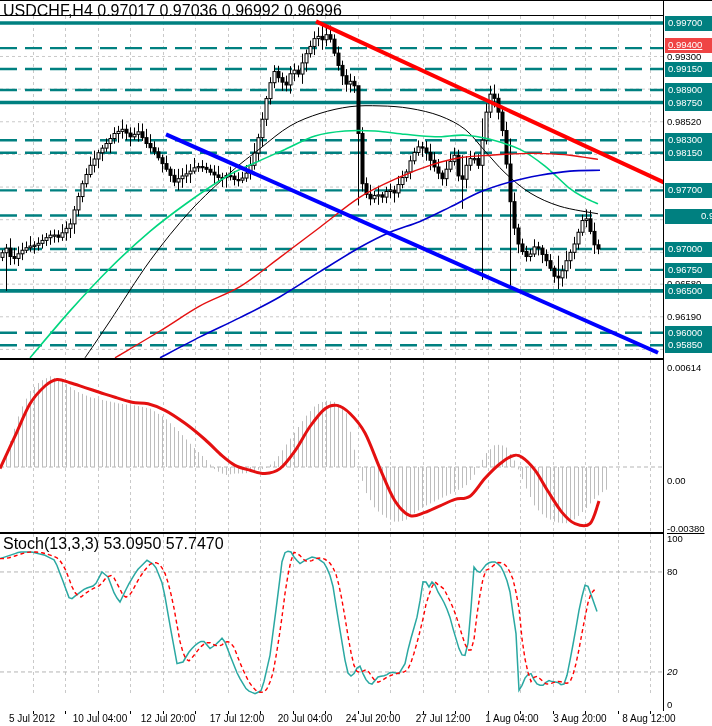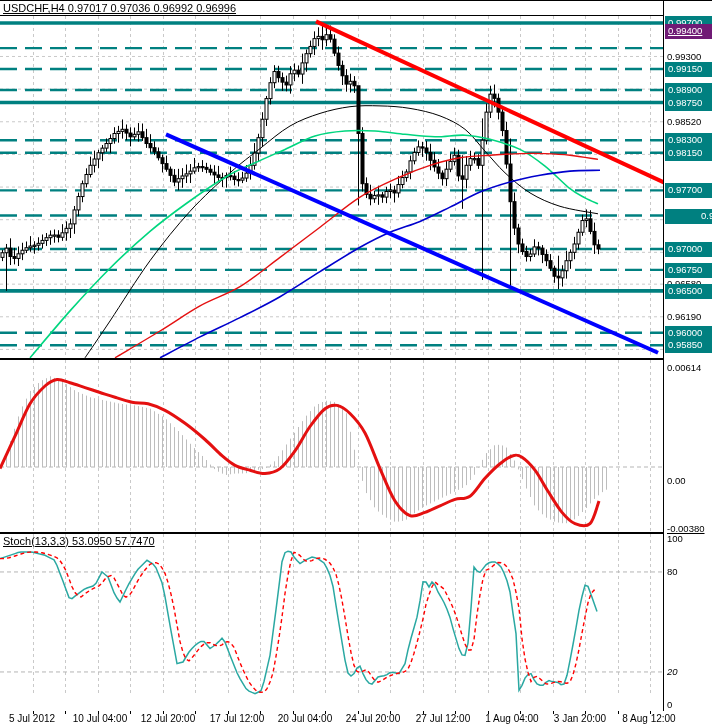--- a/index.html
+++ b/index.html
@@ -7,22 +7,22 @@
     position:relative;width:712px;height:726px;background:#ffffff;
     font-family:"Liberation Sans",sans-serif;color:#000;overflow:hidden;
     border-top:1px solid #000;box-sizing:border-box;
   }
   .panel{position:absolute;left:0;width:663px;background:#fff;}
   #p-main{top:0;height:357px;border-bottom:2px solid #000;}
   #p-macd{top:359px;height:172px;border-bottom:2px solid #000;}
   #p-stoch{top:533px;height:177px;}
   .panel svg{position:absolute;top:0;left:0;}
   .panel-title{
-    position:absolute;top:1px;left:3px;font-size:11px;letter-spacing:0;
-    white-space:pre;z-index:5;color:#000;text-decoration:underline;
+    position:absolute;top:1px;left:3px;font-size:16px;letter-spacing:0;
+    white-space:pre;z-index:5;color:#000;
   }
   .axis-vline{position:absolute;left:663px;top:0;width:1px;height:710px;background:#000;z-index:4;}
   #axis-col{position:absolute;left:664px;top:0;width:48px;height:726px;font-size:9.5px;}
   .ax-label{position:absolute;left:3px;height:13px;line-height:13px;white-space:nowrap;color:#000;z-index:1;}
   .ax-badge{
     position:absolute;left:1px;width:44px;height:15px;line-height:13px;
     padding-left:3px;color:#fff;z-index:2;white-space:nowrap;
   }
   #copyright-bar{
     position:absolute;top:694px;left:0;width:658px;height:14px;
@@ -625,21 +625,21 @@
       <div class="ax-label" style="top: 81.1px;">0.98910</div>
       <div class="ax-label" style="top: 113.8px;">0.98520</div>
       <div class="ax-label" style="top: 146.4px;">0.98130</div>
       <div class="ax-label" style="top: 179.1px;">0.97740</div>
       <div class="ax-label" style="top: 211.7px;">0.97350</div>
       <div class="ax-label" style="top: 244.3px;">0.96960</div>
       <div class="ax-label" style="top: 276.1px;">0.96580</div>
       <div class="ax-label" style="top: 308.8px;">0.96190</div>
       <div class="ax-label" style="top: 341.4px;">0.95800</div>
       <div class="ax-badge" style="top: 15px; background: rgb(0, 128, 128);">0.99700</div>
-      <div class="ax-badge" style="top: 23px; background: #701a75; text-decoration: underline;">0.99400</div>
+      <div class="ax-badge" style="top: 37px; background: #ef4444; text-decoration: underline;">0.99400</div>
       <div class="ax-badge" style="top: 61px; background: rgb(0, 128, 128);">0.99150</div>
       <div class="ax-badge" style="top: 82px; background: rgb(0, 128, 128);">0.98900</div>
       <div class="ax-badge" style="top: 94.5px; background: rgb(0, 128, 128);">0.98750</div>
       <div class="ax-badge" style="top: 132.2px; background: rgb(0, 128, 128);">0.98300</div>
       <div class="ax-badge" style="top: 144.7px; background: rgb(0, 128, 128);">0.98150</div>
       <div class="ax-badge" style="top: 182.4px; background: rgb(0, 128, 128);">0.97700</div>
       <div class="ax-badge" style="top: 207.5px; background: rgb(0, 128, 128); padding-left: 36px;">0.97400</div>
       <div class="ax-badge" style="top: 241px; background: rgb(0, 128, 128);">0.97000</div>
       <div class="ax-badge" style="top: 261.9px; background: rgb(0, 128, 128);">0.96750</div>
       <div class="ax-badge" style="top: 282.8px; background: rgb(0, 128, 128);">0.96500</div>
@@ -677,17 +677,17 @@
       <div class="t-tick" style="left: 618px;"></div>
       <div class="t-tick" style="left: 650px;"></div>
       <div class="t-label" style="left: -4px;">5 Jul 2012</div>
       <div class="t-label" style="left: 64px;">10 Jul 04:00</div>
       <div class="t-label" style="left: 132px;">12 Jul 20:00</div>
       <div class="t-label" style="left: 201px;">17 Jul 12:00</div>
       <div class="t-label" style="left: 269px;">20 Jul 04:00</div>
       <div class="t-label" style="left: 337px;">24 Jul 20:00</div>
       <div class="t-label" style="left: 407px;">27 Jul 12:00</div>
       <div class="t-label" style="left: 476px;">1 Aug 04:00</div>
-      <div class="t-label" style="left: 544px;">3 Jan 20:00</div>
+      <div class="t-label" style="left: 544px;">3 Aug 20:00</div>
       <div class="t-label" style="left: 613px;">8 Aug 12:00</div>
     </div>
 
 </div>
 
 </body></html>

